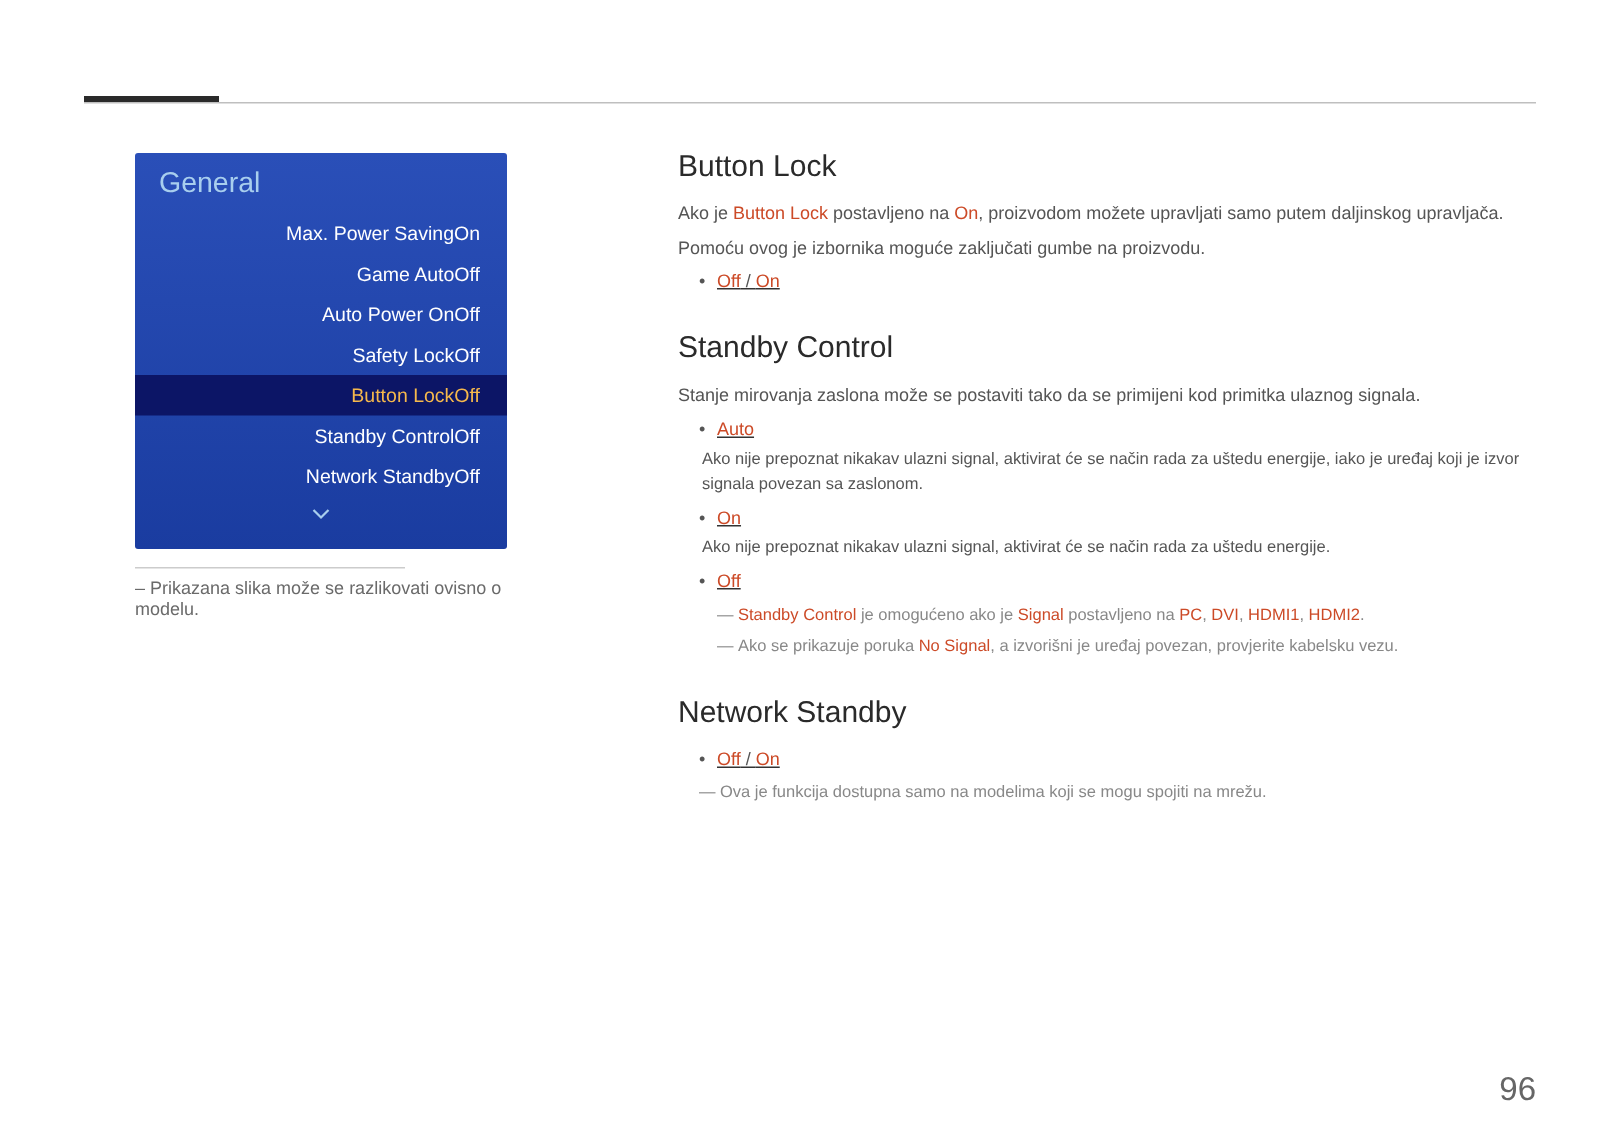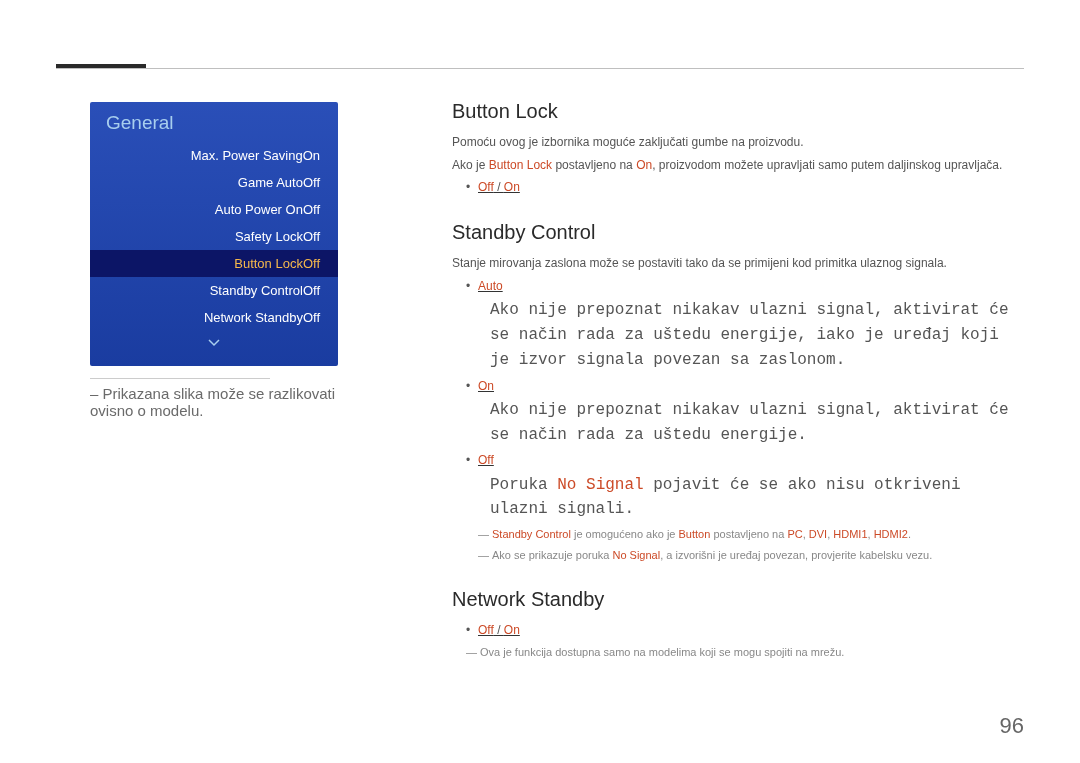--- a/index.html
+++ b/index.html
@@ -68,21 +68,21 @@
     color: #a8ceee;
     font-size: 13px;
     padding-top: 4px;
   }
   .panel-footnote-sep {
     margin-top: 12px;
     border-bottom: 1px solid #ccc;
     width: 180px;
   }
   .panel-footnote {
-    font-size: 15px;
+    font-size: 12px;
     color: #6a6a6a;
     padding-top: 6px;
   }
 
   .main {
     position: absolute;
     left: 452px;
     top: 100px;
     right: 56px;
     color: #333;
@@ -111,21 +111,21 @@
     padding-left: 12px;
     margin-bottom: 2px;
   }
   .bullets > li::before {
     content: "•";
     position: absolute;
     left: 0;
     color: #555;
   }
   .bullets > li .opt { color: #cc4a27; }
-  .sub-text { margin-left: 38px; font-size: 16px; color: #555; line-height: 1.55; font-family: Liberation Mono, monospace; }
+  .sub-text { margin-left: 16px; font-size: 11px; color: #555; line-height: 1.55; }
   .dash-note {
     font-size: 11px;
     color: #888;
     margin-left: 26px;
     line-height: 1.55;
     position: relative;
     padding-left: 14px;
     margin-top: 4px;
   }
   .dash-note::before {
@@ -181,48 +181,45 @@
   </div>
   <div class="panel-footnote-sep"></div>
   <div class="panel-footnote">
     <span>–</span>&nbsp;<span>Prikazana slika može se razlikovati ovisno o modelu.</span>
   </div>
 </div>
 
 <div class="main">
 
   <div class="h2">Button Lock</div>
-  <div class="body-text">Pomoću ovog je izbornika moguće zaključati gumbe na proizvodu.</div>
   <div class="body-text">
     <span>Ako je </span><span class="inline-red">Button Lock</span><span> postavljeno na </span><span class="inline-red">On</span><span>, proizvodom možete upravljati samo putem daljinskog upravljača.</span>
   </div>
+  <div class="body-text">Pomoću ovog je izbornika moguće zaključati gumbe na proizvodu.</div>
   <ul class="bullets">
     <li>
       <span class="opt">Off</span><span> / </span><span class="opt">On</span>
     </li>
   </ul>
 
   <div class="h2">Standby Control</div>
   <div class="body-text">Stanje mirovanja zaslona može se postaviti tako da se primijeni kod primitka ulaznog signala.</div>
   <ul class="bullets">
     <li><span class="opt">Auto</span></li>
   </ul>
   <div class="sub-text">Ako nije prepoznat nikakav ulazni signal, aktivirat će se način rada za uštedu energije, iako je uređaj koji je izvor signala povezan sa zaslonom.</div>
   <ul class="bullets">
     <li><span class="opt">On</span></li>
   </ul>
   <div class="sub-text">Ako nije prepoznat nikakav ulazni signal, aktivirat će se način rada za uštedu energije.</div>
   <ul class="bullets">
     <li><span class="opt">Off</span></li>
   </ul>
-  <div class="sub-text">
-    <span>Poruka </span><span class="inline-red">No Signal</span><span> pojavit će se ako nisu otkriveni ulazni signali.</span>
-  </div>
   <div class="dash-note">
-    <span class="inline-red">Standby Control</span><span> je omogućeno ako je </span><span class="inline-red">Button</span><span> postavljeno na </span><span class="inline-red">PC</span><span>, </span><span class="inline-red">DVI</span><span>, </span><span class="inline-red">HDMI1</span><span>, </span><span class="inline-red">HDMI2</span><span>.</span>
+    <span class="inline-red">Standby Control</span><span> je omogućeno ako je </span><span class="inline-red">Signal</span><span> postavljeno na </span><span class="inline-red">PC</span><span>, </span><span class="inline-red">DVI</span><span>, </span><span class="inline-red">HDMI1</span><span>, </span><span class="inline-red">HDMI2</span><span>.</span>
   </div>
   <div class="dash-note">
     <span>Ako se prikazuje poruka </span><span class="inline-red">No Signal</span><span>, a izvorišni je uređaj povezan, provjerite kabelsku vezu.</span>
   </div>
 
   <div class="h2">Network Standby</div>
   <ul class="bullets">
     <li>
       <span class="opt">Off</span><span> / </span><span class="opt">On</span>
     </li>

